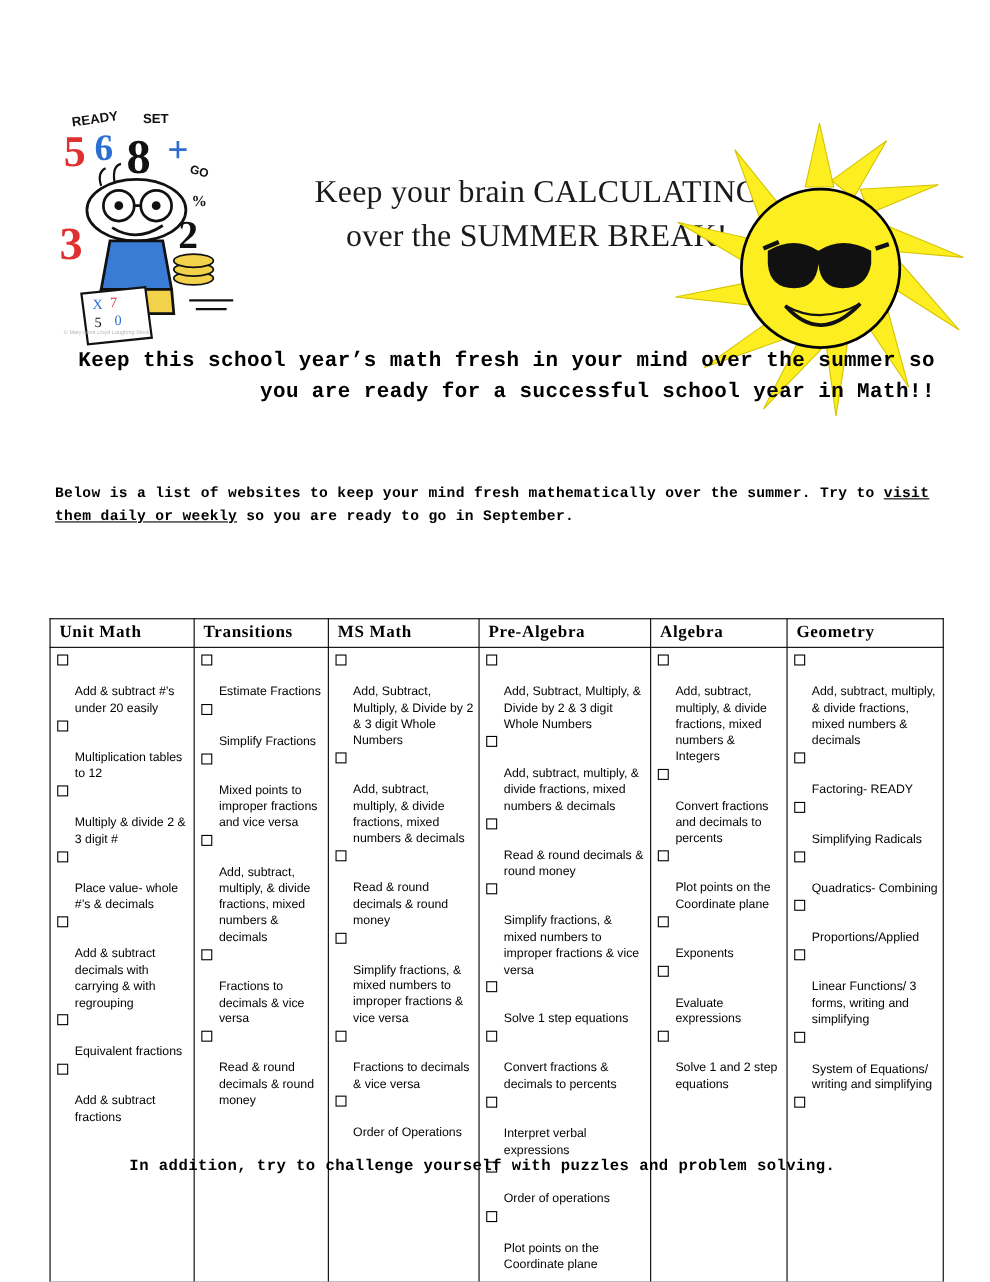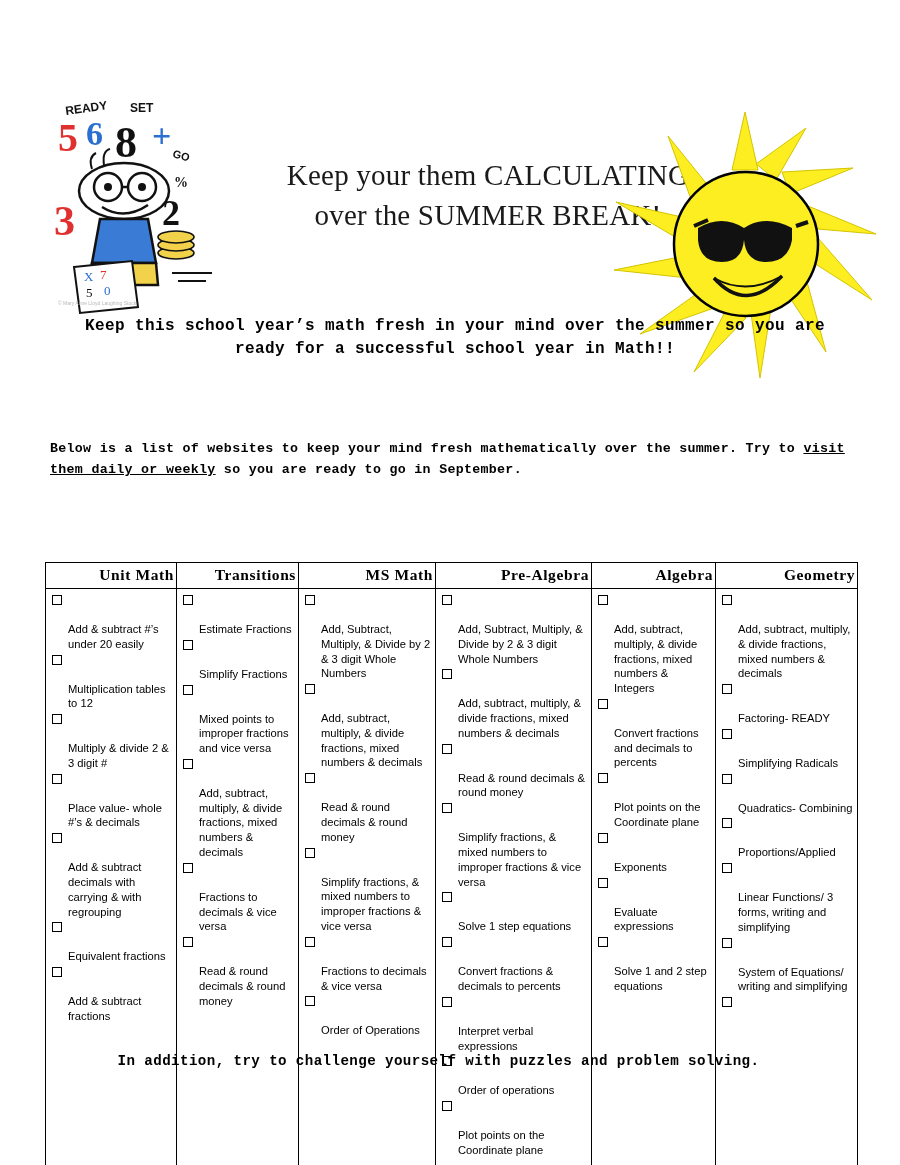--- a/index.html
+++ b/index.html
@@ -51,24 +51,24 @@
     width: 270px;
     height: 270px;
   }
   .sun svg { display: block; }
 
   .subtitle {
     position: absolute;
     left: 60px;
     top: 315px;
     width: 790px;
-    text-align: center;
+    text-align: right;
     font-family: "Liberation Mono", monospace;
     font-weight: bold;
-    font-size: 16px;
+    font-size: 19px;
     line-height: 1.45;
     letter-spacing: 0.4px;
     z-index: 5;
   }
 
   .copyright {
     position: absolute;
     left: 58px;
     top: 300px;
     font-size: 5px;
@@ -102,21 +102,21 @@
   table.grid {
     border-collapse: collapse;
     width: 812px;
     table-layout: fixed;
   }
   table.grid th, table.grid td {
     border: 1px solid #000;
     vertical-align: top;
   }
   table.grid th {
-    text-align: right;
+    text-align: left;
     padding: 3px 2px 4px 8px;
     font-family: "Liberation Serif", serif;
     font-size: 15.5px;
     font-weight: bold;
     letter-spacing: 0.6px;
     height: 18px;
   }
   table.grid td {
     padding: 4px 4px 6px 3px;
     height: 440px;
@@ -208,21 +208,21 @@
       <ellipse cx="124" cy="150" rx="18" ry="6" fill="#f2d24b" stroke="#111" stroke-width="1.6"></ellipse>
       <ellipse cx="124" cy="142" rx="18" ry="6" fill="#f2d24b" stroke="#111" stroke-width="1.6"></ellipse>
       <path d="M120 178 L160 178" stroke="#111" stroke-width="2"></path>
       <path d="M126 186 L154 186" stroke="#111" stroke-width="2"></path>
     </svg>
   </div>
 
   <div class="copyright">© Mary Anne Lloyd Laughing Stock</div>
 
   <div class="title-block">
-    <div>Keep your them CALCULATING</div>
+    <div>Keep your brain CALCULATING</div>
     <div>over the SUMMER BREAK!</div>
   </div>
 
   <div class="sun">
     <svg viewBox="0 0 270 270" width="270" height="270" xmlns="http://www.w3.org/2000/svg">
       <g fill="#FCEE21" stroke="#d4c400" stroke-width="1">
         <polygon points="135,2 148,60 122,60"></polygon>
         <polygon points="196,18 166,70 146,54"></polygon>
         <polygon points="243,58 180,84 172,62"></polygon>
         <polygon points="266,124 196,118 198,96"></polygon>

